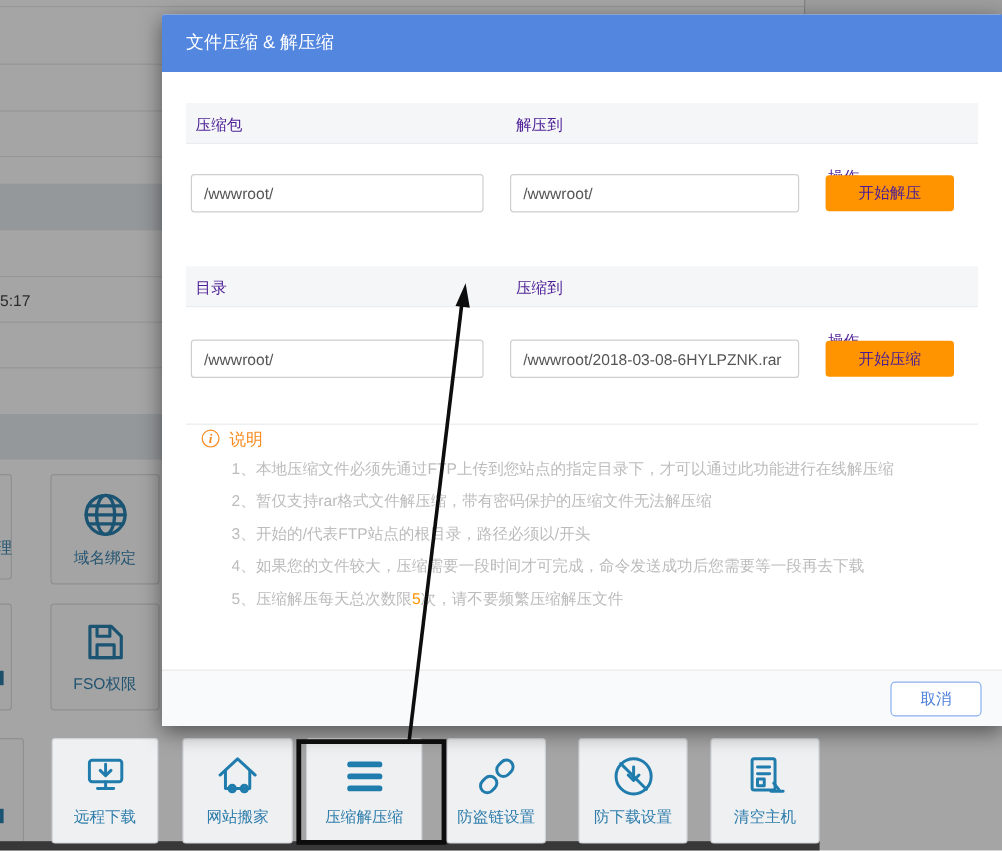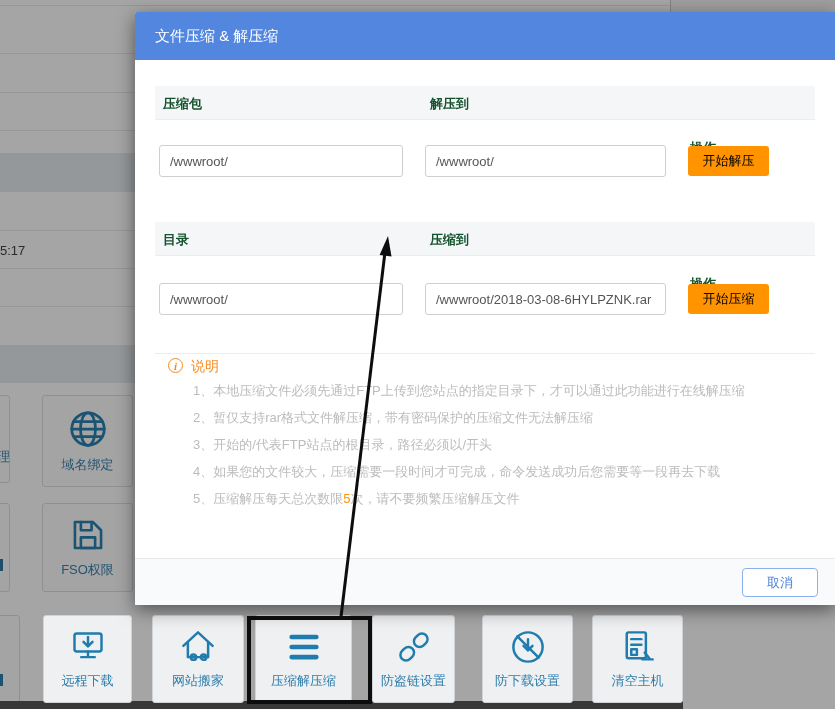--- a/index.html
+++ b/index.html
@@ -26,29 +26,29 @@
   .bottom-dark-band{position:absolute;left:0;top:701px;width:683px;height:8px;background:#383838;z-index:15;}
 
   
   .modal{position:absolute;left:135px;top:12px;width:700px;height:593px;background:#ffffff;z-index:30;
          box-shadow:0 5px 18px rgba(0,0,0,0.5);border-radius:2px;}
   .modal-header{position:absolute;left:0;top:0;width:100%;height:48px;background:#5286df;border-radius:2px 2px 0 0;padding-left:28px;}
   .modal-title{position:absolute;left:20px;top:0;line-height:48px;font-size:15px;color:#ffffff;}
   .modal-close{position:absolute;right:15px;top:14px;font-size:16px;font-weight:bold;color:#ffffff;cursor:pointer;line-height:20px;}
 
   .section-band{position:absolute;left:20px;width:660px;height:33px;background:#f4f6f8;border-bottom:1px solid #e9edf0;}
-  .band-label{position:absolute;top:9px;font-size:13px;color:#14532d;font-weight:bold;}
+  .band-label{position:absolute;top:9px;font-size:13px;color:#4c1d95;}
   .band-col1{left:8px;}
   .band-col2{left:275px;}
   .band-col3{left:535px;margin-top:44px;}
 
   .path-input{position:absolute;height:32px;box-sizing:border-box;border:1px solid #cfcfcf;border-radius:3px;
               padding:13px 10px;font-size:13px;color:#555555;background:#ffffff;font-family:"Liberation Sans","DejaVu Sans",sans-serif;}
-  .orange-btn{position:absolute;width:81px;height:30px;background:#ff9300;border:none;border-radius:3px;
-              color:#000000;font-size:13px;cursor:pointer;font-family:"Liberation Sans","DejaVu Sans",sans-serif;}
+  .orange-btn{position:absolute;width:107px;height:30px;background:#ff9300;border:none;border-radius:3px;
+              color:#4c1d95;font-size:13px;cursor:pointer;font-family:"Liberation Sans","DejaVu Sans",sans-serif;}
 
   .modal-divider{position:absolute;left:20px;width:660px;height:1px;background:#ececec;}
 
   .notes-icon{position:absolute;left:33px;top:346px;width:15px;height:15px;border:1.6px solid #f68b1f;border-radius:50%;
               color:#f68b1f;font-size:11px;font-style:italic;font-family:"Liberation Serif","DejaVu Serif",serif;
               text-align:center;line-height:15px;box-sizing:border-box;font-weight:bold;}
   .notes-heading{position:absolute;left:56px;top:346px;font-size:14px;color:#f68b1f;}
   .notes-list{position:absolute;left:58px;top:372px;width:620px;}
   .notes-item{font-size:13px;color:#bcbcbc;line-height:14px;margin-bottom:13px;white-space:nowrap;}
   .notes-highlight{color:#ff9300;}

